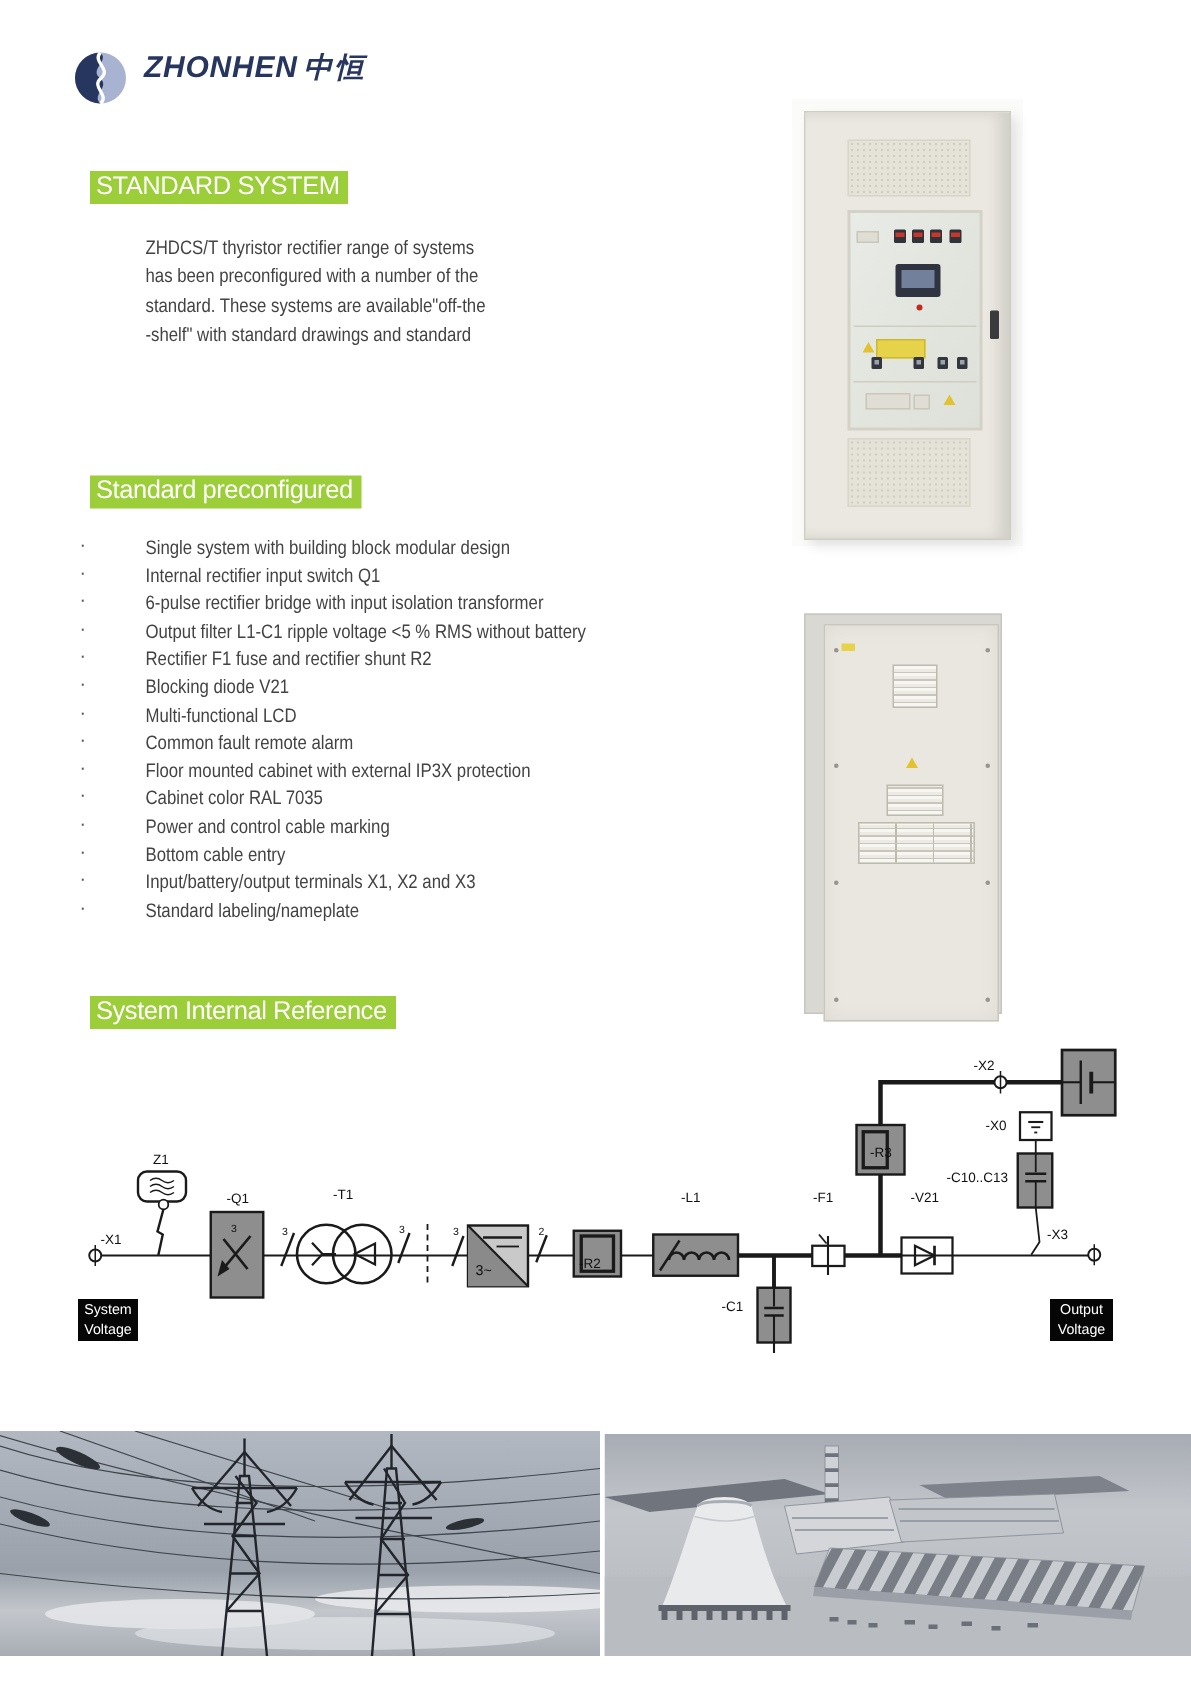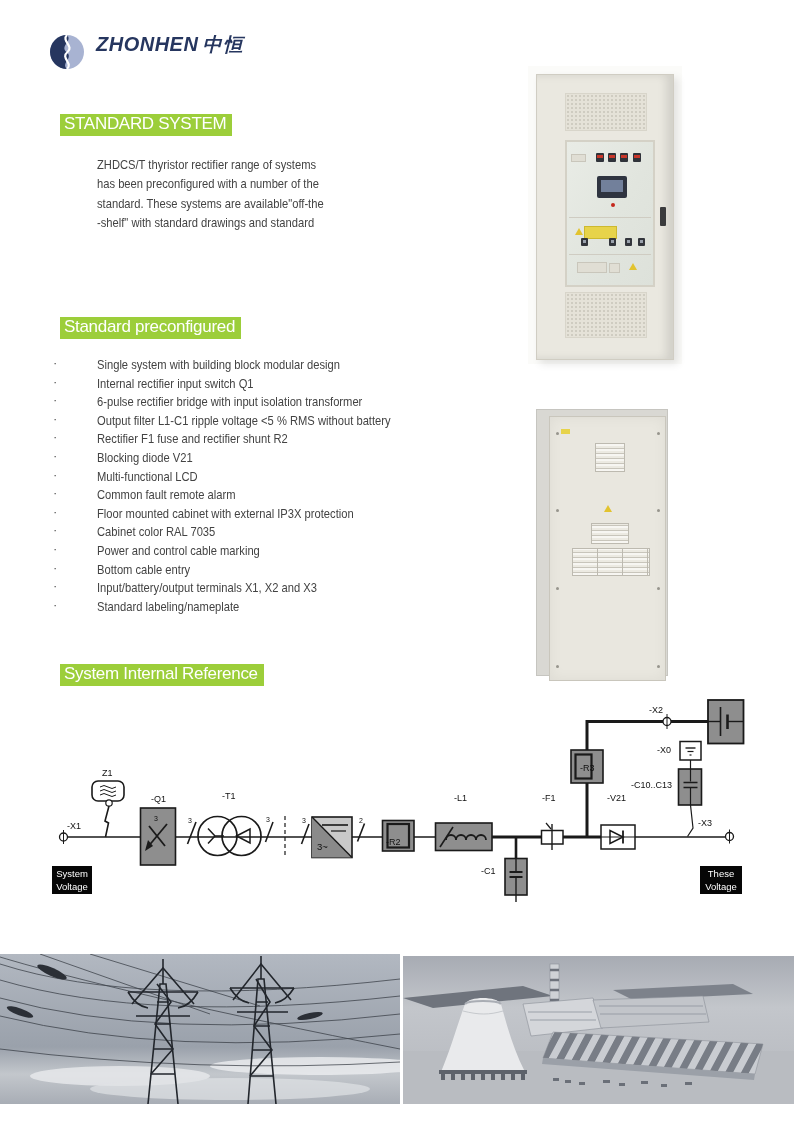--- a/index.html
+++ b/index.html
@@ -332,21 +332,21 @@
       <text x="581" y="98">-C10..C13</text>
       <text x="557" y="111">-V21</text>
       <text x="648" y="136">-X3</text>
     </g>
   </svg>
   <div class="vbox vbox-in">
     <span>System</span><br>
     <span>Voltage</span>
   </div>
   <div class="vbox vbox-out">
-    <span>These</span><br>
+    <span>Output</span><br>
     <span>Voltage</span>
   </div>
 </div>
 
 <div class="abs photo-l">
   <svg width="400" height="150" viewBox="0 0 400 150">
     <defs>
       <linearGradient id="skyL" x1="0" y1="0" x2="0" y2="1">
         <stop offset="0" stop-color="#b2b8c1"></stop>
         <stop offset="0.62" stop-color="#9aa1ab"></stop>

